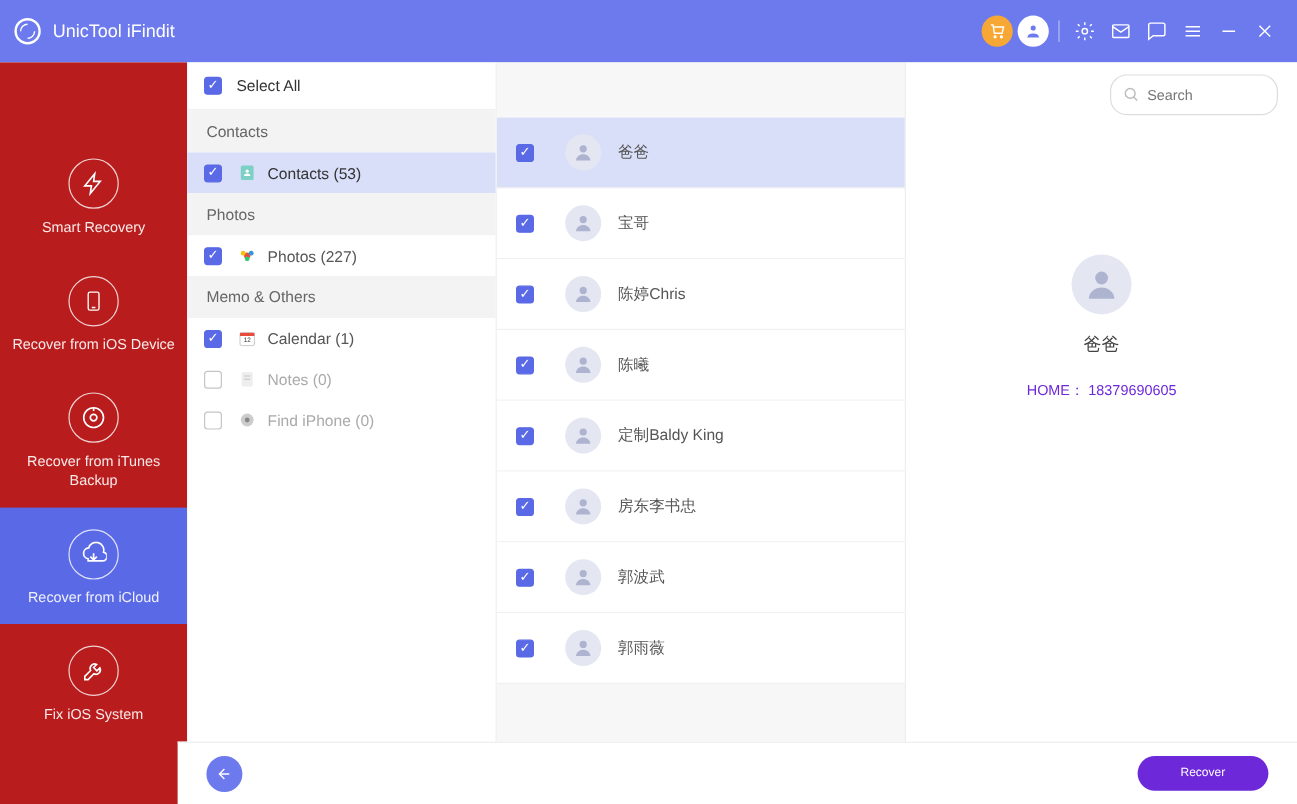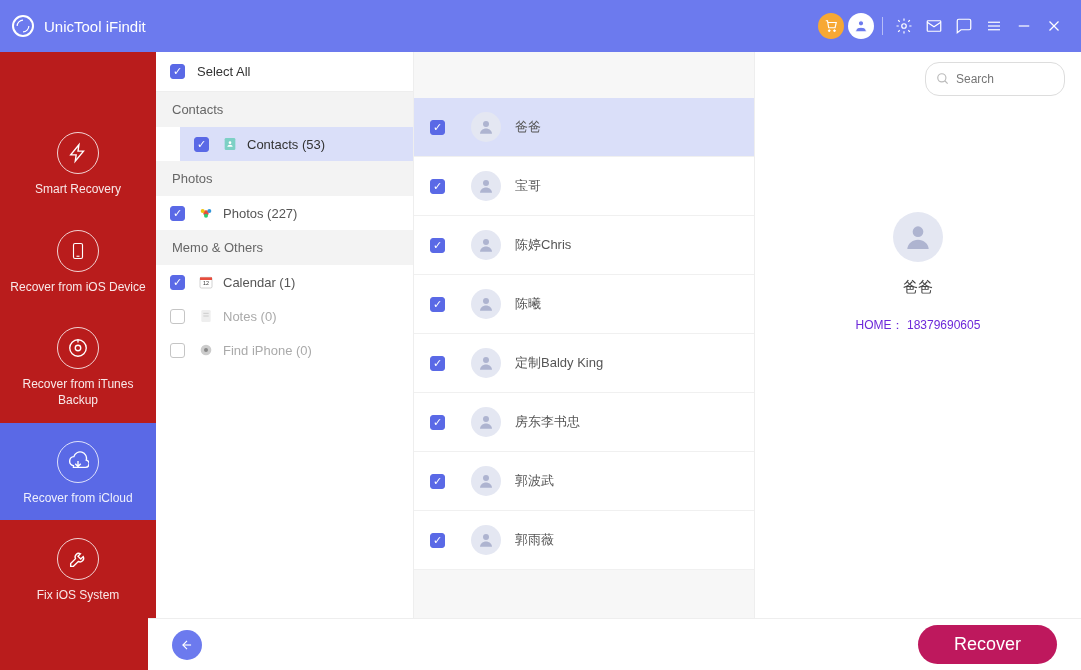--- a/index.html
+++ b/index.html
@@ -21,21 +21,21 @@
 .sidebar { width:156px; background:#b91c1c; color:rgba(255,255,255,0.9); display:flex; flex-direction:column;justify-content:center; }
 .sidebar .nav-item { text-align:center; padding:18px 8px 14px; cursor:pointer; font-size:12px; line-height:1.3; }
 .sidebar .nav-item.active { background:#5a69e6; }
 .sidebar .nav-item .nav-icon { width:42px; height:42px; margin:0 auto 8px; border-radius:50%; border:1.5px solid rgba(255,255,255,0.8); display:flex; align-items:center; justify-content:center; }
 .sidebar .nav-item .nav-icon svg { stroke:#fff; fill:none; stroke-width:1.5; }
 
 .category-pane { width:258px; border-right:1px solid #eee; background:#fff; display:flex; flex-direction:column; }
 .select-all-row { display:flex; align-items:center; padding:12px 14px; border-bottom:1px solid #eee; font-size:13px; color:#333; }
 .cat-group-header { background:#f3f3f3; color:#666; font-size:13px; padding:10px 16px; }
 .cat-item { display:flex; align-items:center; padding:8px 14px; font-size:13px; color:#555; cursor:pointer; }
-.cat-item.active { background:#dadff9; color:#333;margin-left:24px; }
+.cat-item.active { background:#dadff9; color:#333; }
 .cat-item.disabled { color:#aaa; }
 .cat-item .cat-icon { width:18px; height:18px; margin-right:8px; display:flex;align-items:center;justify-content:center; }
 
 .list-pane { width:341px; background:#f7f7f7; border-right:1px solid #eee; overflow-y:auto; padding-top:46px; }
 .list-row { display:flex; align-items:center; background:#fff; border-bottom:1px solid #f0f0f0; padding:14px 16px; cursor:pointer; }
 .list-row.active { background:#dadff9; }
 .list-row .avatar { width:30px; height:30px; border-radius:50%; background:#e4e7f2; display:flex; align-items:center; justify-content:center; margin:0 14px; }
 .list-row .avatar svg { fill:#aeb4d0; }
 .list-row .name { font-size:13px; color:#555; }
 
@@ -45,21 +45,21 @@
 .search-box input { border:none; outline:none; font-size:12px; color:#888; margin-left:6px; width:90px; background:transparent; }
 .detail-content { text-align:center; padding-top:160px; }
 .detail-content .big-avatar { width:50px; height:50px; border-radius:50%; background:#e4e7f2; margin:0 auto 16px; display:flex; align-items:center; justify-content:center; }
 .detail-content .big-avatar svg { fill:#aeb4d0; }
 .detail-content .detail-name { font-size:15px; color:#444; margin-bottom:20px; }
 .detail-content .detail-field { font-size:12px; color:#6d28d9; }
 
 .bottom-bar { position:absolute; bottom:0; left:148px; right:0; height:52px; background:#fff; border-top:1px solid #eee; display:flex; align-items:center; padding:0 24px; }
 .back-btn { width:30px; height:30px; border-radius:50%; background:#6c7aee; display:flex; align-items:center; justify-content:center; cursor:pointer; }
 .back-btn svg { stroke:#fff; fill:none; stroke-width:2; }
-.recover-btn { margin-left:auto; background:#be185d; color:#fff; font-size:18px; padding:9px 36px; border-radius:20px; cursor:pointer; border:none; }
+.recover-btn { margin-left:auto; background:#6d28d9; color:#fff; font-size:10px; padding:9px 36px; border-radius:20px; cursor:pointer; border:none; }
 
 .chk { width:15px; height:15px; border-radius:3px; border:1px solid #c5c5c5; background:#fff; margin-right:12px; display:flex; align-items:center; justify-content:center; cursor:pointer; flex-shrink:0; }
 .chk.checked { background:#5a69e6; border-color:#5a69e6; }
 .chk.checked::after { content:"✓"; color:#fff; font-size:11px; line-height:1; }
 </style>
 </head>
 <body>
 
 <div class="titlebar">
   <div class="logo">

